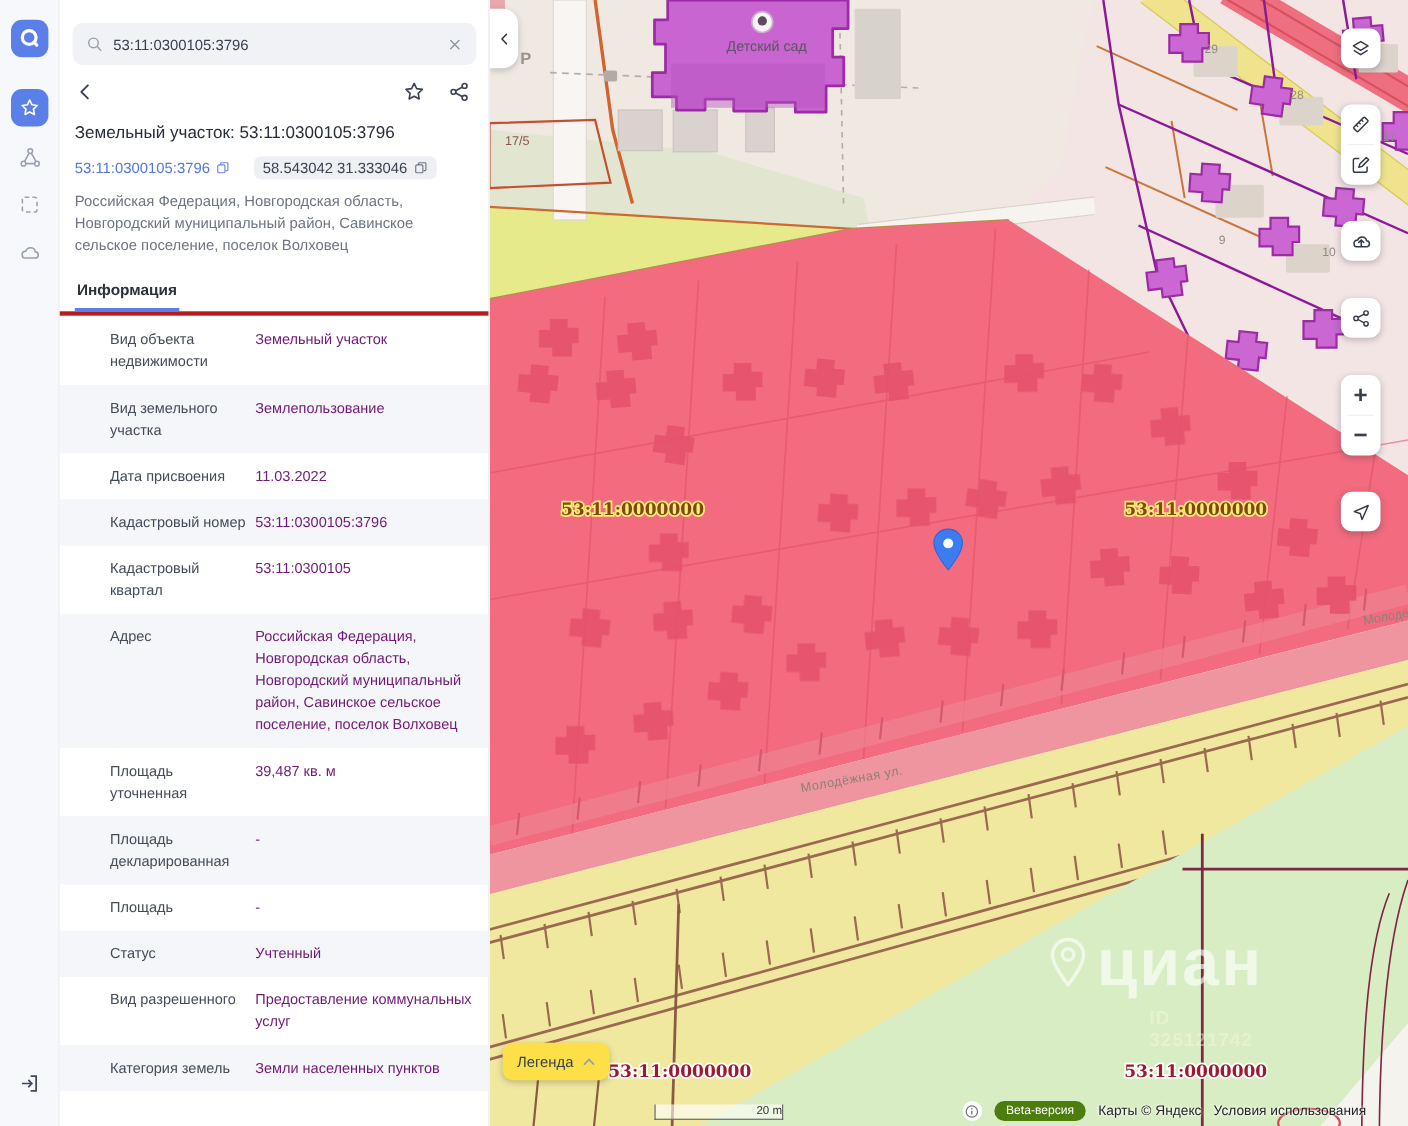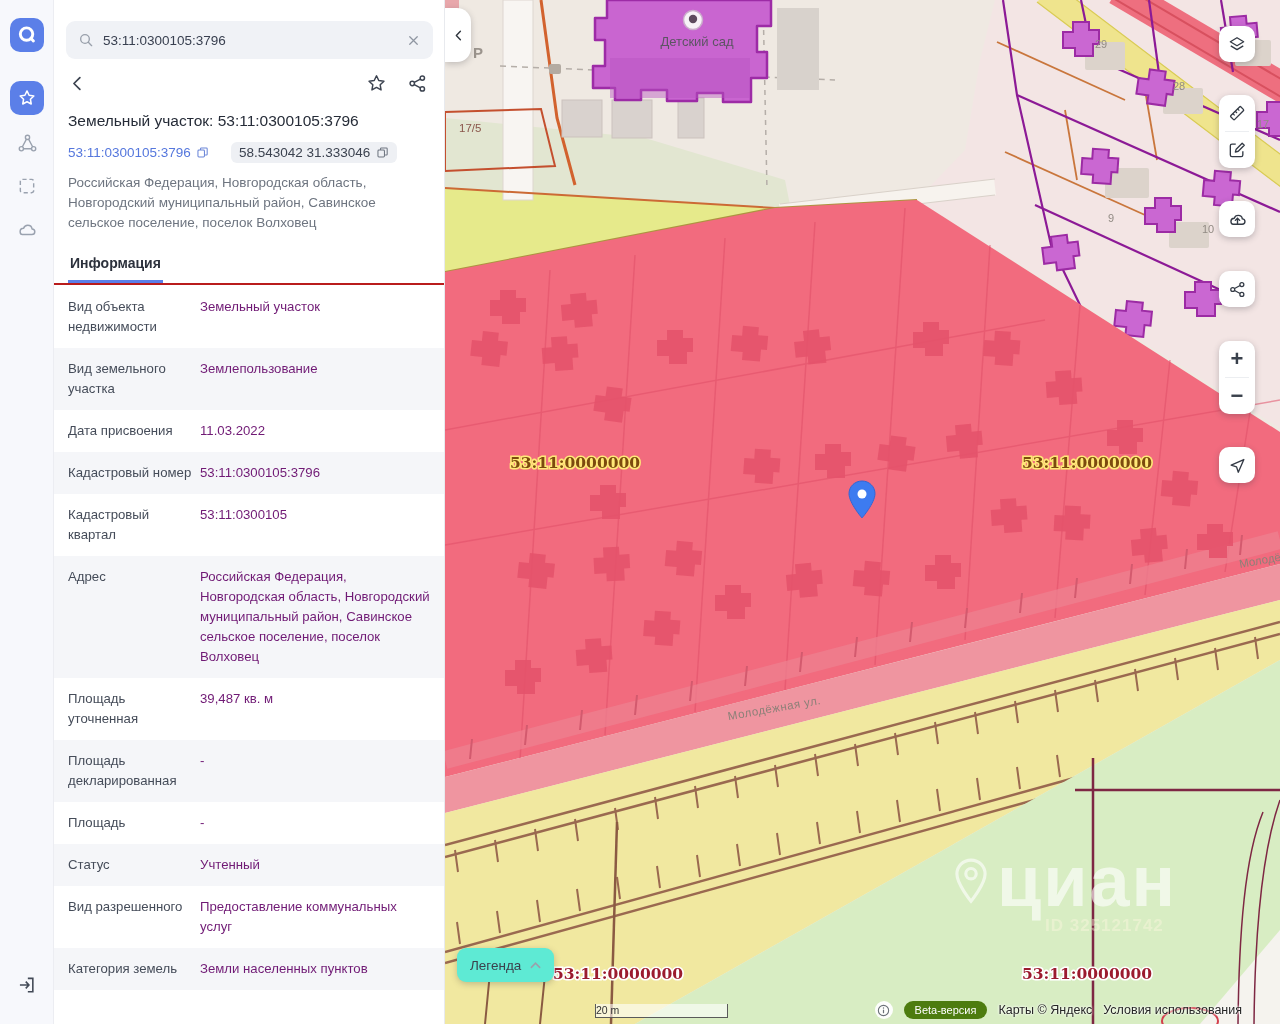--- a/index.html
+++ b/index.html
@@ -16,51 +16,51 @@
   .searchbar { margin:21px 11px 0 12px; height:38px; background:#f0f2f6; border-radius:9px; display:flex; align-items:center; padding:0 12px; gap:9px; }
   .searchbar .q { flex:1; font-size:13.5px; color:#394050; }
   .hdr-row { margin:14px 16px 0 14px; display:flex; align-items:center; }
   .hdr-row .spacer { flex:1; }
   .hdr-row .hicon { margin-left:20px; cursor:pointer; display:flex; }
   .title { margin:18px 16px 0 14px; font-size:15.5px; font-weight:normal; color:#262c38; }
   .chips { margin:12px 16px 0 14px; display:flex; align-items:center; gap:10px; }
   .chip-link { display:flex; align-items:center; gap:5px; color:#5577dd; font-size:13.5px; cursor:pointer; }
   .chip-gray { display:flex; align-items:center; gap:6px; background:#eef0f4; border-radius:6px; padding:3px 8px; font-size:13.5px; color:#3c4350; cursor:pointer;margin-left:12px; }
   .addr { margin:10px 20px 0 14px; font-size:13.5px; line-height:20px; color:#6e7580; }
-  .tabs { margin-top:14px; padding-left:14px; border-bottom:2px solid #b91c1c; }
+  .tabs { margin-top:14px; padding-left:14px; border-bottom:4px solid #b91c1c; }
   .tab { display:inline-block; padding:8px 2px 9px 2px; font-size:14px; font-weight:bold; color:#2c313c; border-bottom:3px solid #5b7fe8; cursor:pointer; }
   .itable { margin-top:1px; }
   .trow { display:flex; padding:11px 14px 11px 14px; }
   .trow:nth-child(even) { background:#f5f6f9; }
-  .tlabel { width:132px; flex-shrink:0; font-size:13.2px; line-height:20px; color:#454c59; padding-right:8px; }
+  .tlabel { width:132px; flex-shrink:0; font-size:13.2px; line-height:20px; color:#454c59; padding-right:8px;margin-left:32px; }
   .tvalue { flex:1; font-size:13.2px; line-height:20px; color:#701a75; }
 
   
   .map { position:absolute; left:445px; top:0; width:835px; height:1024px; overflow:hidden; background:#efe9e2; }
   .map svg.base { position:absolute; left:0; top:0; }
 
   .collapse-handle { position:absolute; left:0; top:8px; width:26px; height:54px; background:#fff; border-radius:0 14px 14px 0; box-shadow:0 2px 6px rgba(50,50,60,.25); display:flex; align-items:center; justify-content:center; cursor:pointer; z-index:5; }
 
   .ctrl { position:absolute; right:25px; width:36px; background:#fff; border-radius:10px; box-shadow:0 2px 6px rgba(50,50,60,.28); z-index:5; }
   .ctrl .cbtn { width:36px; height:36px; display:flex; align-items:center; justify-content:center; cursor:pointer; }
   .ctrl .divider { height:1px; background:#eceef1; margin:0 6px; }
   .zoomtxt { font-size:22px; color:#3a414c; font-weight:bold; line-height:1; }
 
-  .legend-btn { position:absolute; left:12px; top:948px; height:34px; background:#5eead4; border-radius:9px; box-shadow:0 2px 6px rgba(50,50,60,.25); display:flex; align-items:center; gap:9px; padding:0 13px; cursor:pointer; z-index:6;text-align:right; }
+  .legend-btn { position:absolute; left:12px; top:948px; height:34px; background:#fde047; border-radius:9px; box-shadow:0 2px 6px rgba(50,50,60,.25); display:flex; align-items:center; gap:9px; padding:0 13px; cursor:pointer; z-index:6;text-align:right; }
   .legend-btn span { font-size:13.5px; color:#3b414d; }
 
-  .scalebar { position:absolute; left:150px; top:1004px; width:133px; height:14px; background:rgba(255,255,255,.6); border:1px solid #5a5a5a; border-top:none; text-align:left; font-size:10.5px; line-height:13px; color:#333; z-index:4; }
+  .scalebar { position:absolute; left:150px; top:1004px; width:117px; height:14px; background:rgba(255,255,255,.6); border:1px solid #5a5a5a; border-top:none; text-align:right; font-size:10.5px; line-height:13px; color:#333; z-index:4; }
 
   .attribution { position:absolute; right:38px; top:1001px; display:flex; align-items:center; gap:11px; z-index:6; }
   .info-badge { width:18px; height:18px; border-radius:50%; background:rgba(255,255,255,.95); display:flex; align-items:center; justify-content:center; cursor:pointer; }
   .beta-pill { background:#4d7c0f; color:#fff; font-size:11px; padding:3px 11px; border-radius:10px; }
   .attr-link { font-size:12.5px; color:#262626; text-shadow:0 0 3px #fff, 0 0 3px #fff; cursor:pointer; }
 
   .wm { position:absolute; left:508px; top:840px; display:flex; align-items:center; gap:8px; z-index:3; pointer-events:none; }
-  .wm-brand { font-size:72px; font-weight:bold; color:rgba(255,255,255,.62); letter-spacing:2px; }
+  .wm-brand { font-size:60px; font-weight:bold; color:rgba(255,255,255,.62); letter-spacing:2px; }
   .wm-id { position:absolute; left:92px; top:76px; font-size:17px; font-weight:bold; color:rgba(255,248,225,.42); letter-spacing:1px; }
 </style>
 </head>
 <body>
 
 <div class="rail">
   <div class="rail-btn blue" style="top:18px;">
     <svg width="22" height="22" viewBox="0 0 24 24">
       <circle cx="11.5" cy="11" r="6.8" fill="none" stroke="#fff" stroke-width="3.2"></circle>
       <path d="M16.2 15.6 L19 18.6" stroke="#fff" stroke-width="3.2" stroke-linecap="round"></path>

